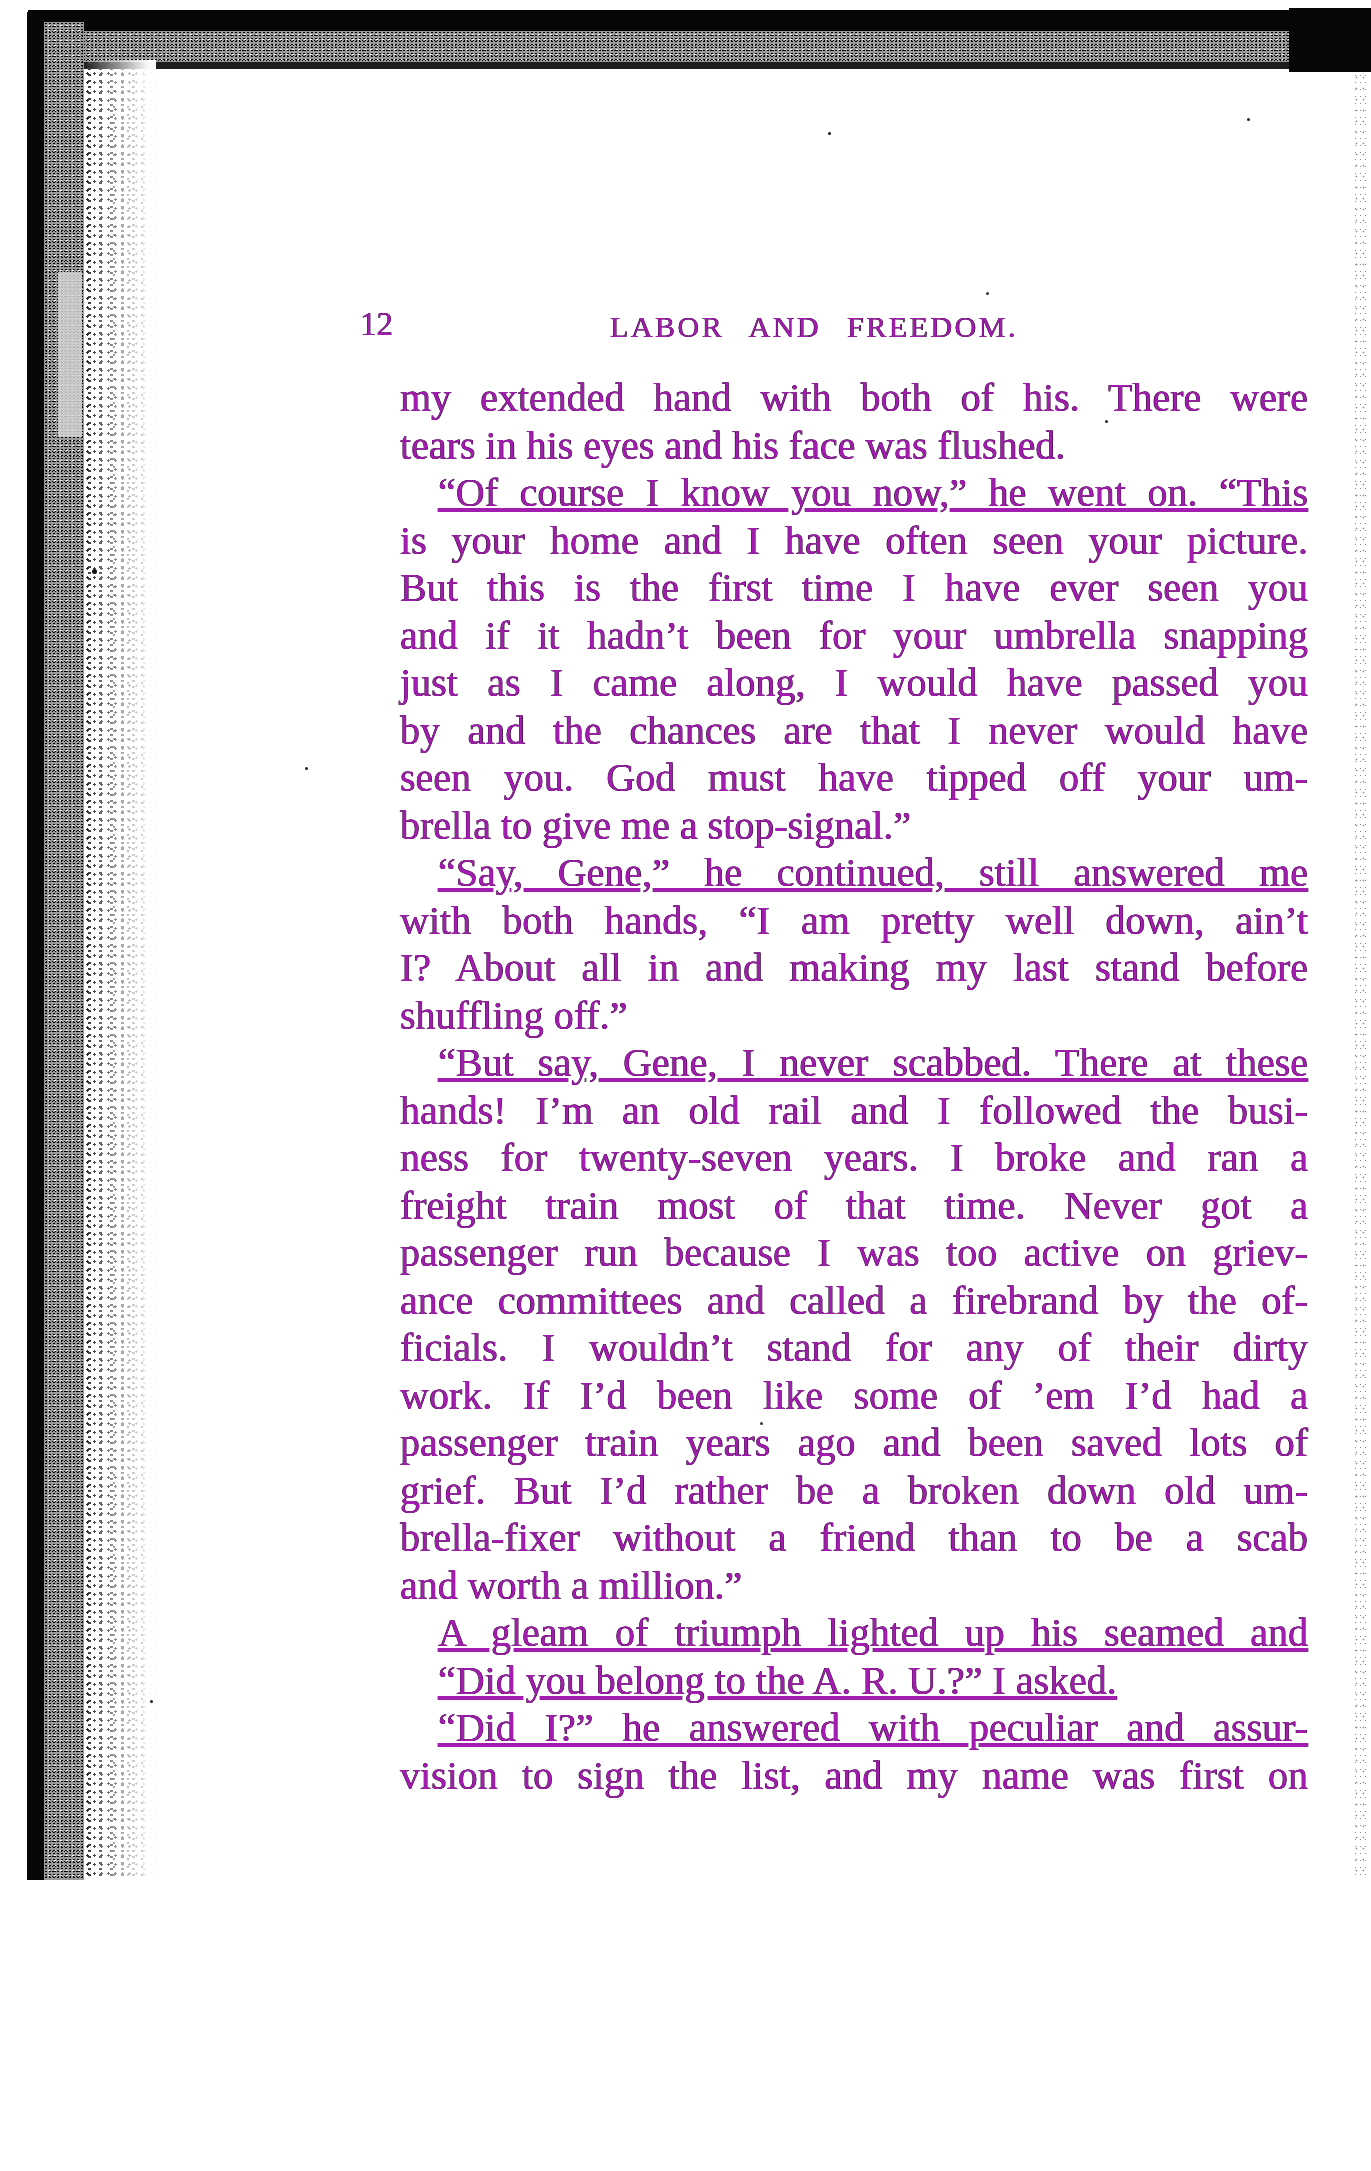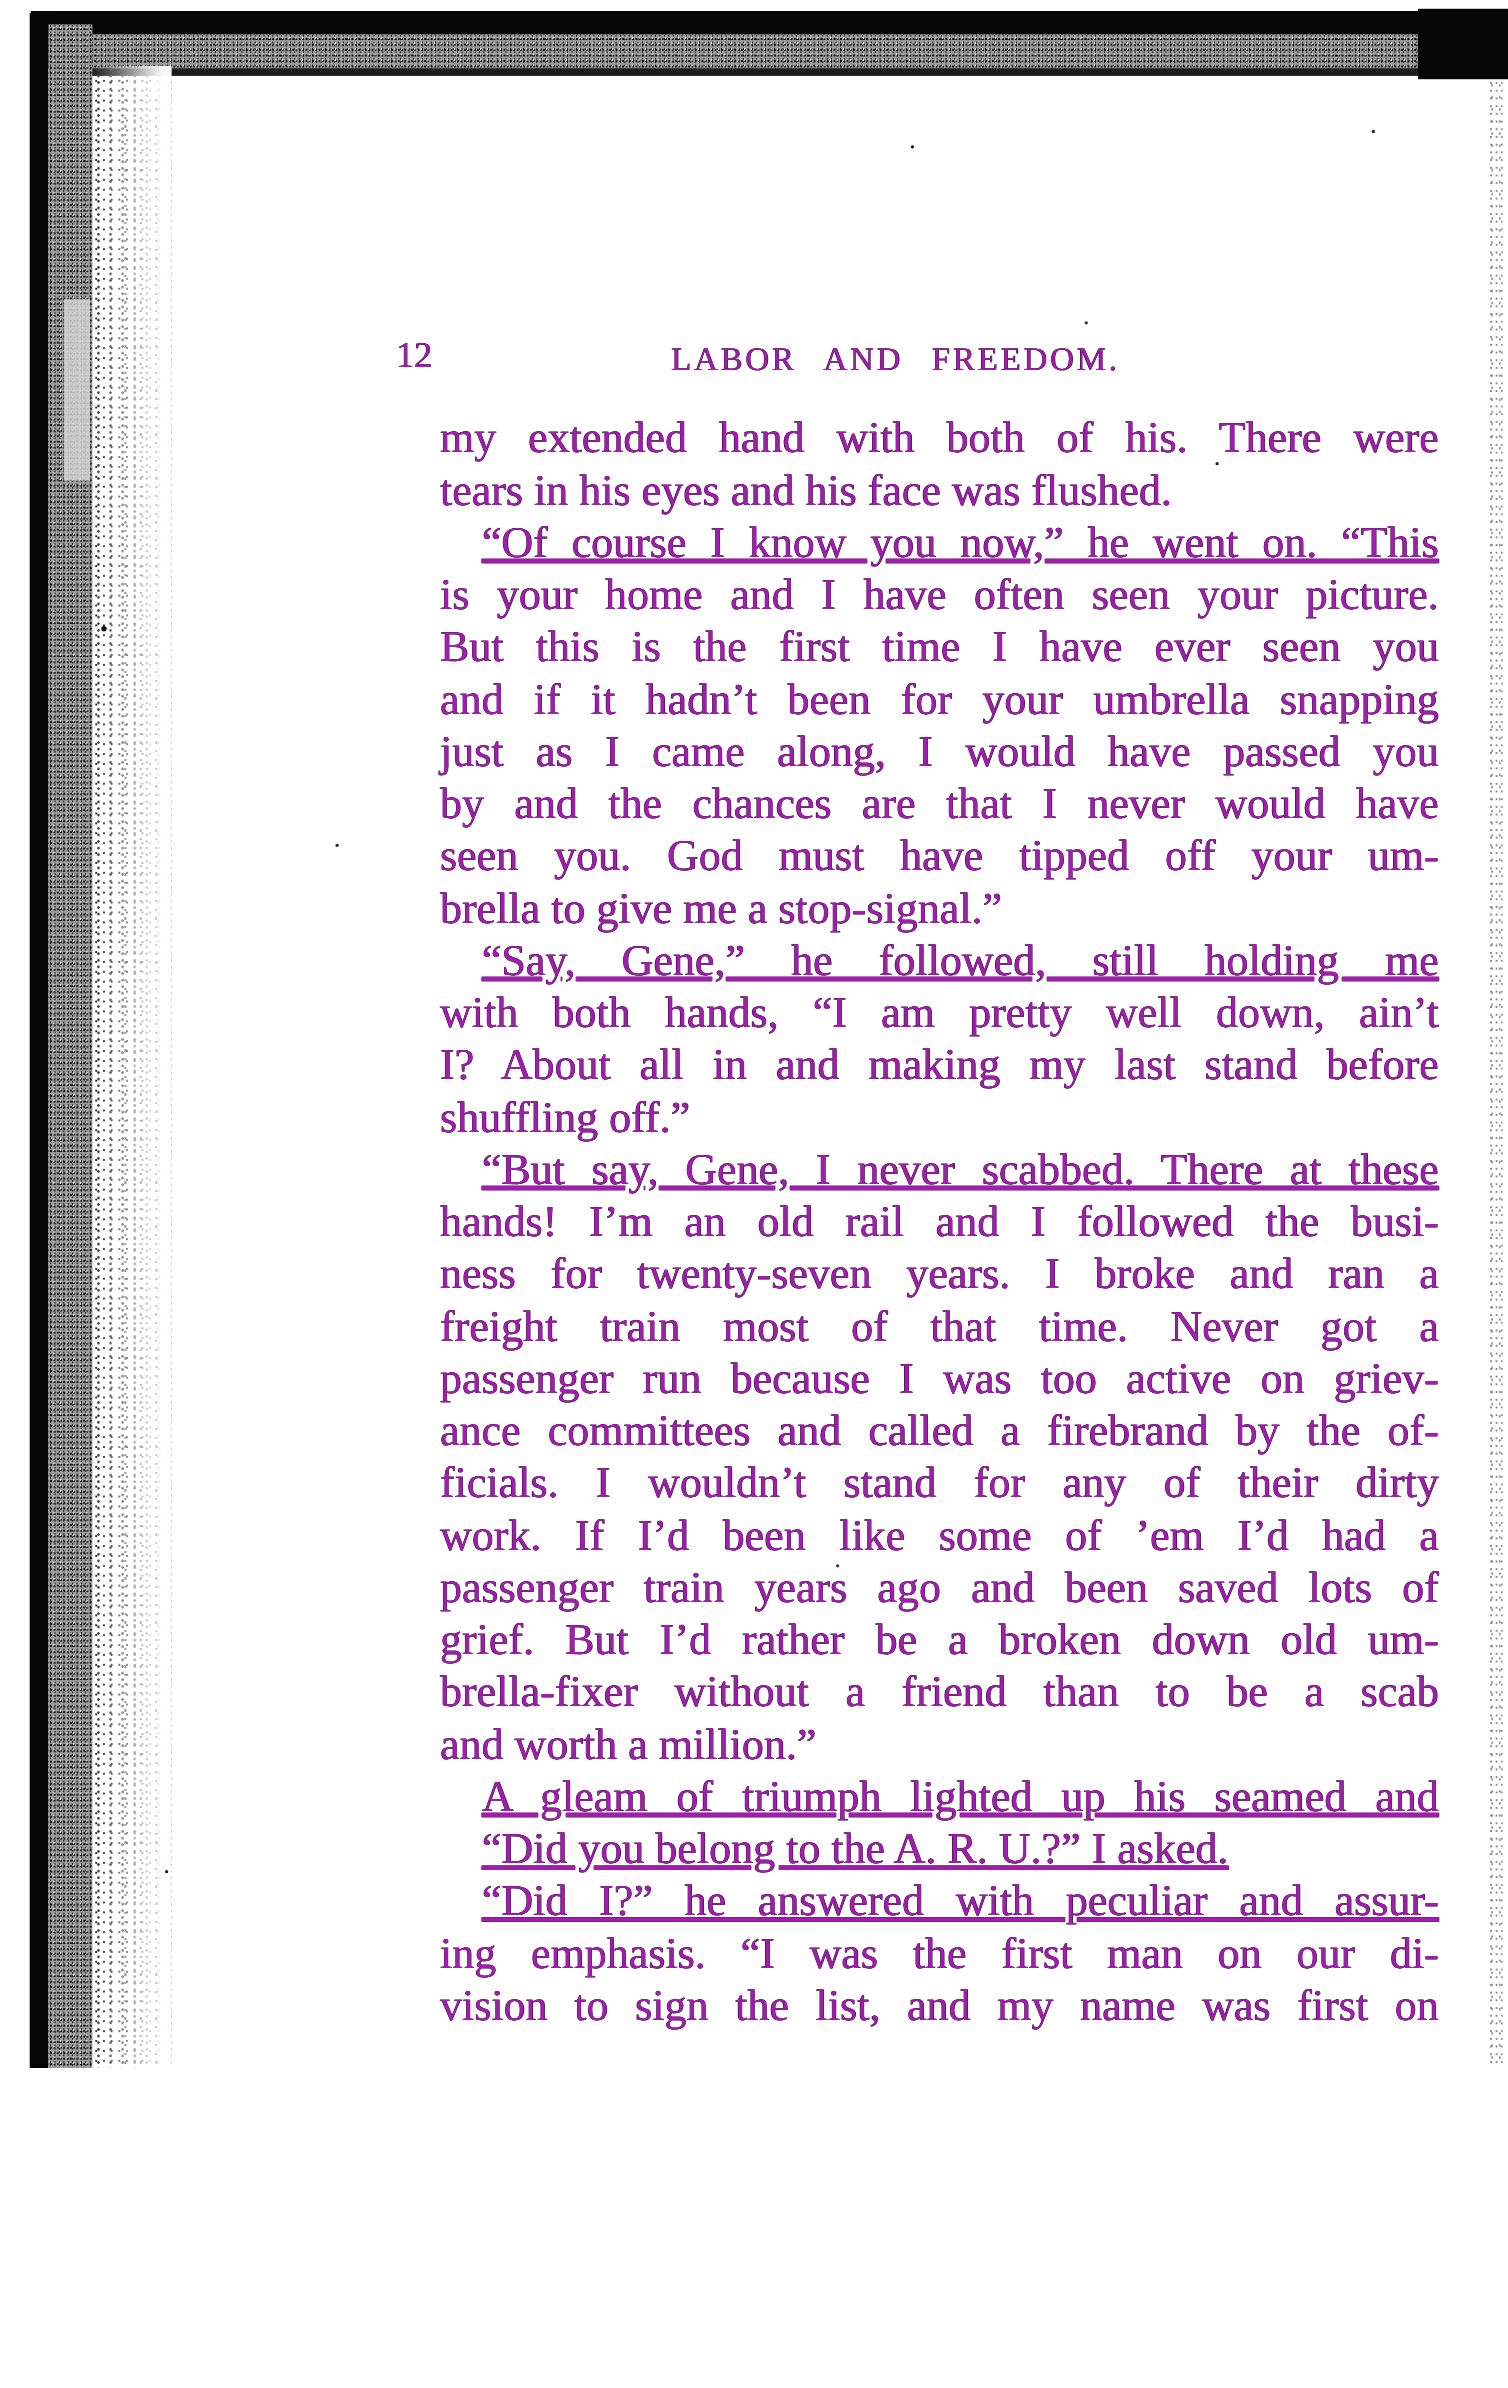--- a/index.html
+++ b/index.html
@@ -149,36 +149,35 @@
       <div class="line">my extended hand with both of his.  There were</div>
       <div class="line end">tears in his eyes and his face was flushed.</div>
       <div class="line indent">“Of course I know you now,” he went on.  “This</div>
       <div class="line">is your home and I have often seen your picture.</div>
       <div class="line">But this is the first time I have ever seen you</div>
       <div class="line">and if it hadn’t been for your umbrella snapping</div>
       <div class="line">just as I came along, I would have passed you</div>
       <div class="line">by and the chances are that I never would have</div>
       <div class="line">seen you.  God must have tipped off your um-</div>
       <div class="line end">brella to give me a stop-signal.”</div>
-      <div class="line indent">“Say, Gene,” he followed, still holding me</div>
+      <div class="line indent">“Say, Gene,” he continued, still answered me</div>
       <div class="line">with both hands, “I am pretty well down, ain’t</div>
       <div class="line">I?  About all in and making my last stand before</div>
       <div class="line end">shuffling off.”</div>
       <div class="line indent">“But say, Gene, I never scabbed.  There at these</div>
       <div class="line">hands!  I’m an old rail and I followed the busi-</div>
       <div class="line">ness for twenty-seven years.  I broke and ran a</div>
       <div class="line">freight train most of that time.  Never got a</div>
       <div class="line">passenger run because I was too active on griev-</div>
       <div class="line">ance committees and called a firebrand by the of-</div>
       <div class="line">ficials.  I wouldn’t stand for any of their dirty</div>
       <div class="line">work.  If I’d been like some of ’em I’d had a</div>
       <div class="line">passenger train years ago and been saved lots of</div>
       <div class="line">grief.  But I’d rather be a broken down old um-</div>
       <div class="line">brella-fixer without a friend than to be a scab</div>
       <div class="line end">and worth a million.”</div>
       <div class="line indent">A gleam of triumph lighted up his seamed and</div>
       <div class="line indent end">“Did you belong to the A. R. U.?” I asked.</div>
       <div class="line indent">“Did I?” he answered with peculiar and assur-</div>
-      <div class="line">ing emphasis.  “I was the first man on our di-</div>
       <div class="line">vision to sign the list, and my name was first on</div>
     </div>
 
 </div>
 
 </body></html>

